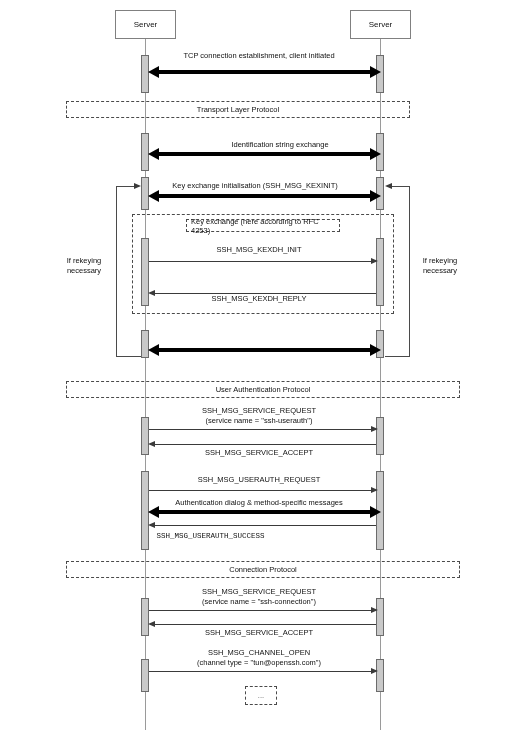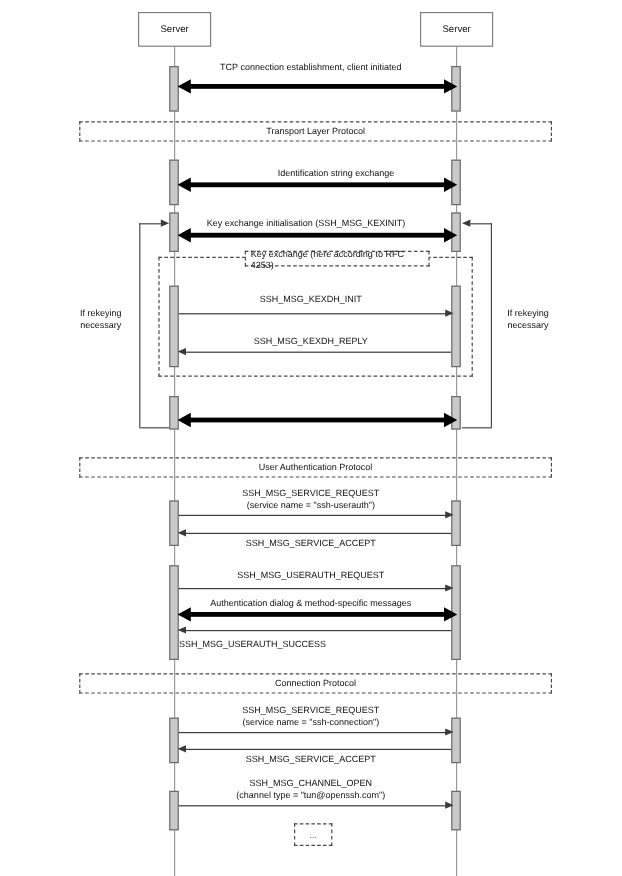--- a/index.html
+++ b/index.html
@@ -157,21 +157,21 @@
 
   <div class="activation" style="left:141px;top:55px;height:38px;"></div>
   <div class="activation" style="left:376px;top:55px;height:38px;"></div>
   <div class="msg-label" style="left:0;top:51px;width:518px;">
     <div>TCP connection establishment, client initiated</div>
   </div>
   <div class="msg-line thick" style="left:152px;top:70px;width:218px;"></div>
   <div class="arrowhead thick left" style="left:148px;top:65.5px;"></div>
   <div class="arrowhead thick right" style="left:370px;top:65.5px;"></div>
 
-  <div class="band" style="left:66px;top:101px;width:394px;height:17px;">
+  <div class="band" style="left:66px;top:101px;width:344px;height:17px;">
     <span>Transport Layer Protocol</span>
   </div>
 
   <div class="activation" style="left:141px;top:133px;height:38px;"></div>
   <div class="activation" style="left:376px;top:133px;height:38px;"></div>
   <div class="msg-label" style="left:0;top:140px;width:518px;margin-left:21px;">
     <div>Identification string exchange</div>
   </div>
   <div class="msg-line thick" style="left:152px;top:152px;width:218px;"></div>
   <div class="arrowhead thick left" style="left:148px;top:147.5px;"></div>
@@ -198,34 +198,34 @@
   <div class="bracket-seg v" style="left:409px;top:186px;height:170px;"></div>
   <div class="bracket-seg h" style="left:392px;top:186px;width:18px;"></div>
   <div class="bracket-seg h" style="left:385px;top:356px;width:25px;"></div>
   <div class="arrowhead thin left" style="left:385px;top:182.5px;"></div>
   <div class="rekey-label" style="left:411px;top:256px;width:58px;">
     <div>If rekeying</div>
     <div>necessary</div>
   </div>
 
   <div class="frame" style="left:132px;top:214px;width:262px;height:100px;"></div>
-  <div class="frame-label" style="left:186px;top:209px;width:154px;height:13px;margin-left:18px;">
+  <div class="frame-label" style="left:186px;top:219px;width:154px;height:13px;">
     <span>Key exchange (here according to RFC 4253)</span>
   </div>
 
   <div class="activation" style="left:141px;top:238px;height:68px;"></div>
   <div class="activation" style="left:376px;top:238px;height:68px;"></div>
 
   <div class="msg-label" style="left:0;top:245px;width:518px;">
     <div>SSH_MSG_KEXDH_INIT</div>
   </div>
   <div class="msg-line thin" style="left:149px;top:261px;width:224px;"></div>
   <div class="arrowhead thin right" style="left:371px;top:258px;"></div>
 
-  <div class="msg-label" style="left:0;top:280px;width:518px;">
+  <div class="msg-label" style="left:0;top:294px;width:518px;">
     <div>SSH_MSG_KEXDH_REPLY</div>
   </div>
   <div class="msg-line thin" style="left:152px;top:293px;width:224px;"></div>
   <div class="arrowhead thin left" style="left:148px;top:290px;"></div>
 
   <div class="activation" style="left:141px;top:330px;height:28px;"></div>
   <div class="activation" style="left:376px;top:330px;height:28px;"></div>
   <div class="msg-line thick" style="left:152px;top:348px;width:218px;"></div>
   <div class="arrowhead thick left" style="left:148px;top:343.5px;"></div>
   <div class="arrowhead thick right" style="left:370px;top:343.5px;"></div>
@@ -261,21 +261,21 @@
 
   <div class="msg-label" style="left:0;top:498px;width:518px;">
     <div>Authentication dialog &amp; method-specific messages</div>
   </div>
   <div class="msg-line thick" style="left:152px;top:510px;width:218px;"></div>
   <div class="arrowhead thick left" style="left:148px;top:505.5px;"></div>
   <div class="arrowhead thick right" style="left:370px;top:505.5px;"></div>
 
   <div class="msg-line thin" style="left:152px;top:525px;width:224px;"></div>
   <div class="arrowhead thin left" style="left:148px;top:522px;"></div>
-  <div class="msg-label" style="left:0;top:532px;width:421px;">
+  <div class="msg-label" style="left:0;top:532px;width:421px;font-family:Liberation Mono, monospace;">
     <div>SSH_MSG_USERAUTH_SUCCESS</div>
   </div>
 
   <div class="band" style="left:66px;top:561px;width:394px;height:17px;">
     <span>Connection Protocol</span>
   </div>
 
   <div class="activation" style="left:141px;top:598px;height:38px;"></div>
   <div class="activation" style="left:376px;top:598px;height:38px;"></div>
 

